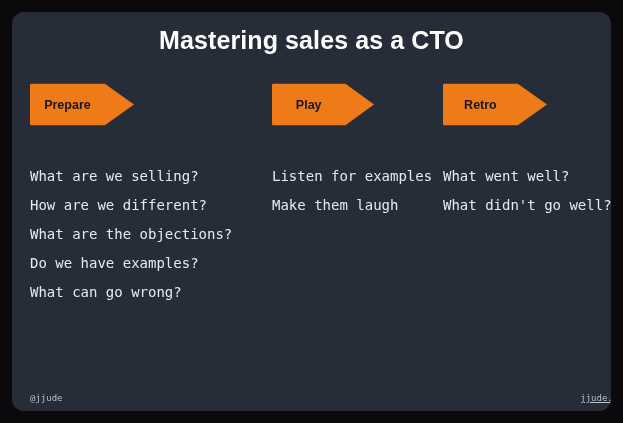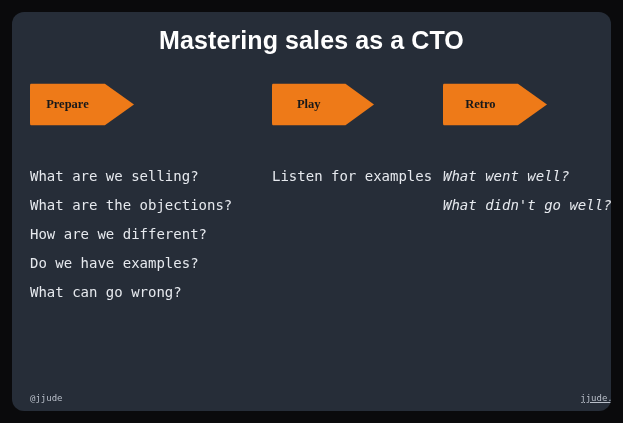--- a/index.html
+++ b/index.html
@@ -66,39 +66,39 @@
   .phase-arrow .arrow-label {
     position: absolute;
     left: 0;
     top: 0;
     width: 72%;
     height: 100%;
     display: flex;
     align-items: center;
     justify-content: center;
     color: #17181a;
-    font-family: Liberation Serif, serif;
+    font-family: Liberation Sans, sans-serif;
     font-weight: bold;
     font-size: 12.5px;
     white-space: nowrap;
     pointer-events: none;
   }
 
   #arrow-prepare { left: 18px;  width: 104px; }
   #arrow-play    { left: 260px; width: 102px; }
   #arrow-retro   { left: 431px; width: 104px; }
 
   
   .phase-column {
     position: absolute;
     top: 150px;
   }
   #column-prepare { left: 18px;  width: 240px; }
   #column-play    { left: 260px; width: 165px; }
-  #column-retro   { left: 431px; width: 165px; font-style: italic; }
+  #column-retro   { left: 431px; width: 165px; }
 
   .phase-item {
     font-family: "DejaVu Sans Mono", "Liberation Mono", monospace;
     font-size: 14px;
     color: #e6e9ee;
     line-height: 29px;
     white-space: nowrap;
   }
 
   
@@ -129,33 +129,34 @@
 
     <div id="slide-title">Mastering sales as a CTO</div>
 
     <div id="arrow-prepare" class="phase-arrow">
       <div class="arrow-shape"></div>
       <div class="arrow-label">Prepare</div>
     </div>
 
     <div id="column-prepare" class="phase-column">
       <div class="phase-item">What are we selling?</div>
+      <div class="phase-item">How are we different?</div>
       <div class="phase-item">What are the objections?</div>
-      <div class="phase-item">How are we different?</div>
       <div class="phase-item">Do we have examples?</div>
       <div class="phase-item">What can go wrong?</div>
     </div>
 
     <div id="arrow-play" class="phase-arrow">
       <div class="arrow-shape"></div>
       <div class="arrow-label">Play</div>
     </div>
 
     <div id="column-play" class="phase-column">
       <div class="phase-item">Listen for examples</div>
+      <div class="phase-item">Make them laugh</div>
     </div>
 
     <div id="arrow-retro" class="phase-arrow">
       <div class="arrow-shape"></div>
       <div class="arrow-label">Retro</div>
     </div>
 
     <div id="column-retro" class="phase-column">
       <div class="phase-item">What went well?</div>
       <div class="phase-item">What didn't go well?</div>

